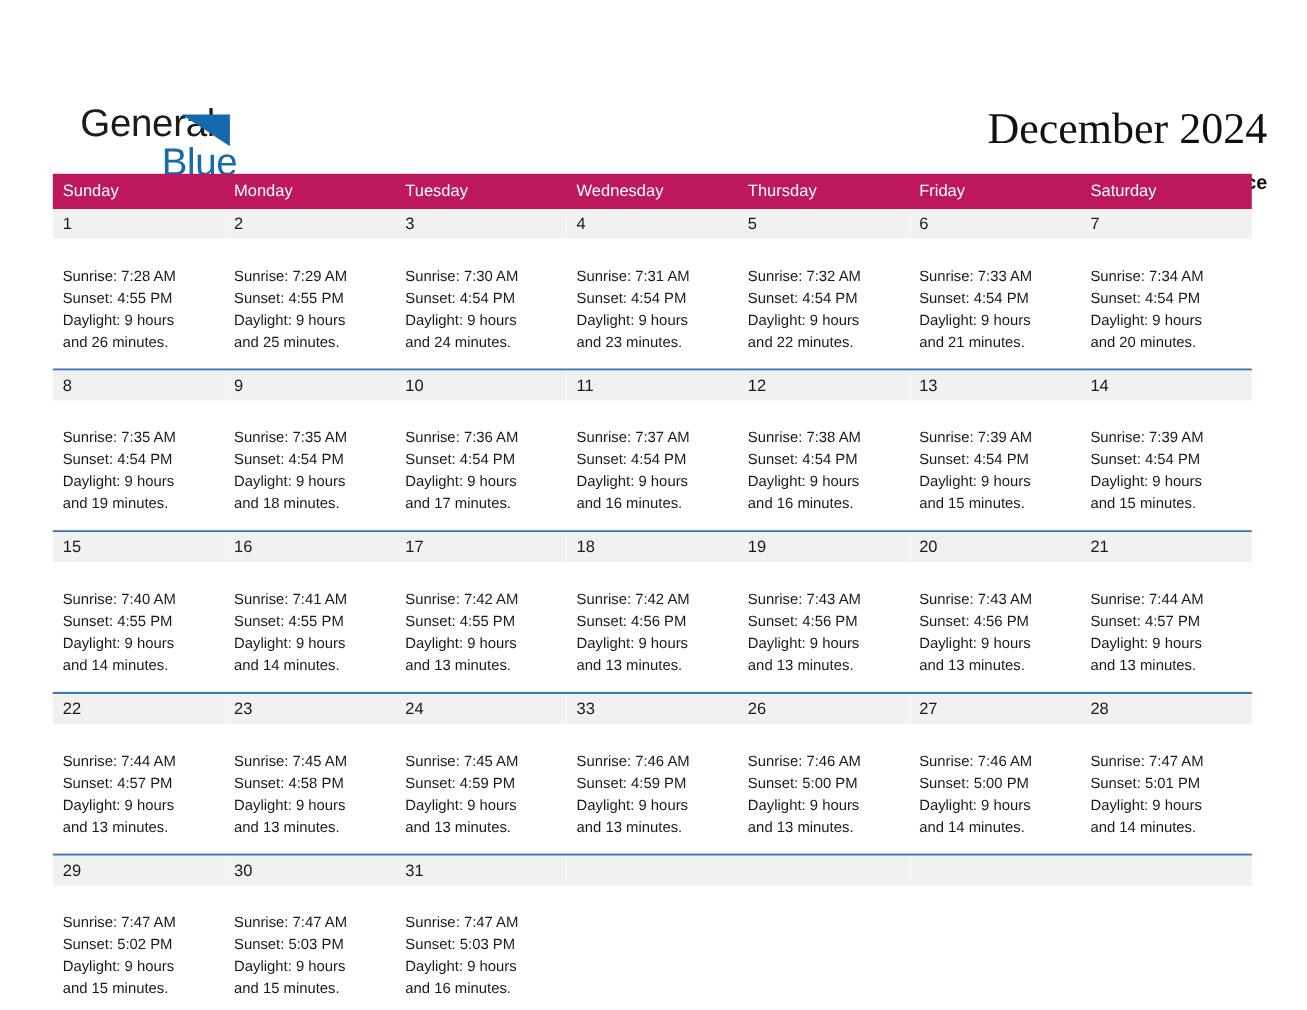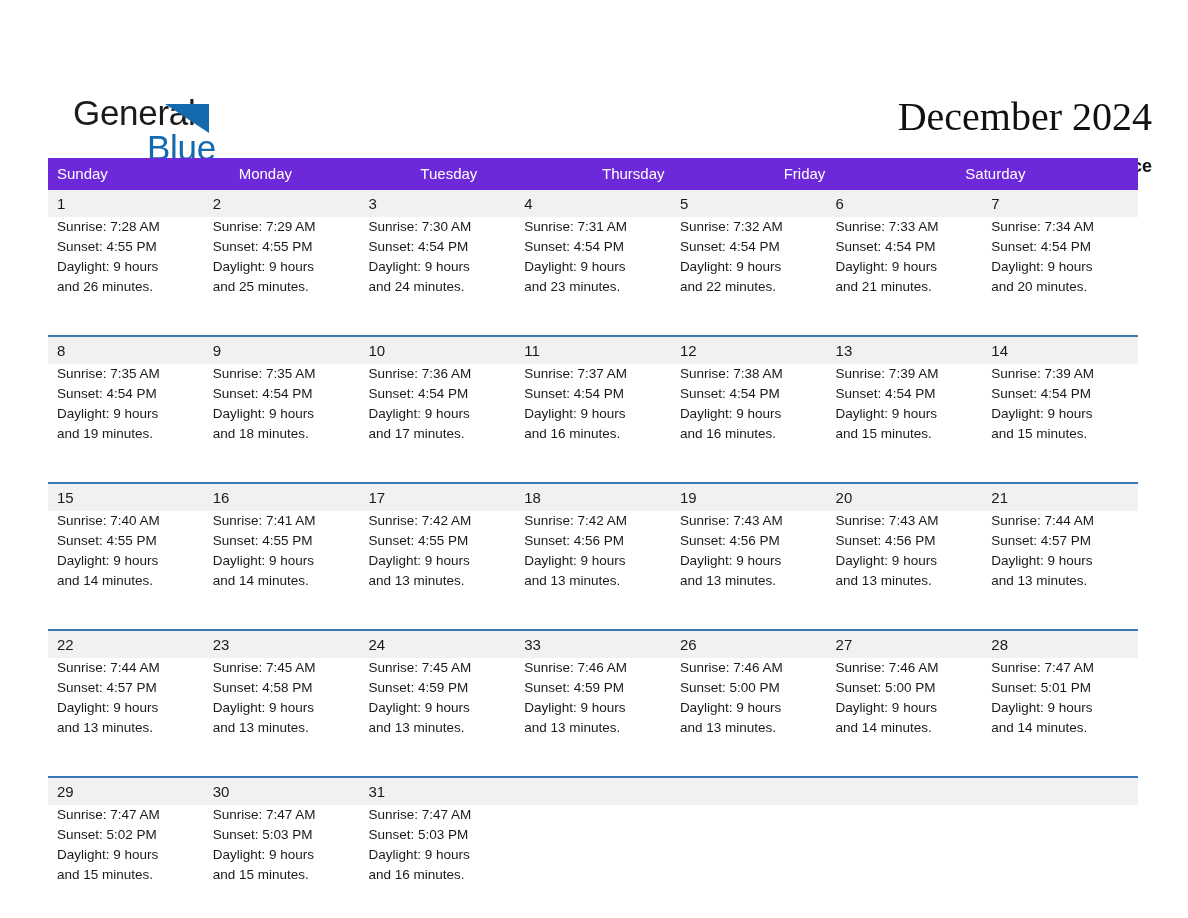--- a/index.html
+++ b/index.html
@@ -95,21 +95,21 @@
   
   .calendar {
     position: absolute;
     left: 48px;
     top: 158px;
     width: 1090px;
   }
 
   .dow-row {
     display: flex;
-    background: #6d28d9;
+    background: #be185d;
     height: 32px;
   }
   .dow-cell {
     flex: 1 1 0;
     color: #ffffff;
     font-size: 15px;
     line-height: 32px;
     padding-left: 9px;
     box-sizing: border-box;
     white-space: nowrap;
@@ -140,21 +140,21 @@
   .day-num {
     font-size: 15px;
     line-height: 27px;
     color: #1a1a1a;
   }
   .day-cell.empty .day-num-band {
     background: #f1f1f1;
   }
 
   .day-body {
-    padding: 0 6px 0 9px;
+    padding: 24px 6px 0 9px;
     box-sizing: border-box;
   }
   .day-line {
     font-size: 13.5px;
     line-height: 20px;
     color: #1a1a1a;
     white-space: nowrap;
   }
 
   .row-gap {
@@ -180,20 +180,21 @@
       <div class="cal-subtitle">Krinides, Greece</div>
     </div>
 
   </div>
 
   <div class="calendar">
     <div class="dow-row">
       <div class="dow-cell">Sunday</div>
       <div class="dow-cell">Monday</div>
       <div class="dow-cell">Tuesday</div>
+      <div class="dow-cell">Wednesday</div>
       <div class="dow-cell">Thursday</div>
       <div class="dow-cell">Friday</div>
       <div class="dow-cell">Saturday</div>
     </div>
     <div id="weeks-container">
         <div class="week-row first">
           <div class="day-cell">
             <div class="day-num-band"><span class="day-num">1</span></div>
             <div class="day-body">
               <div class="day-line">Sunrise: 7:28 AM</div>

